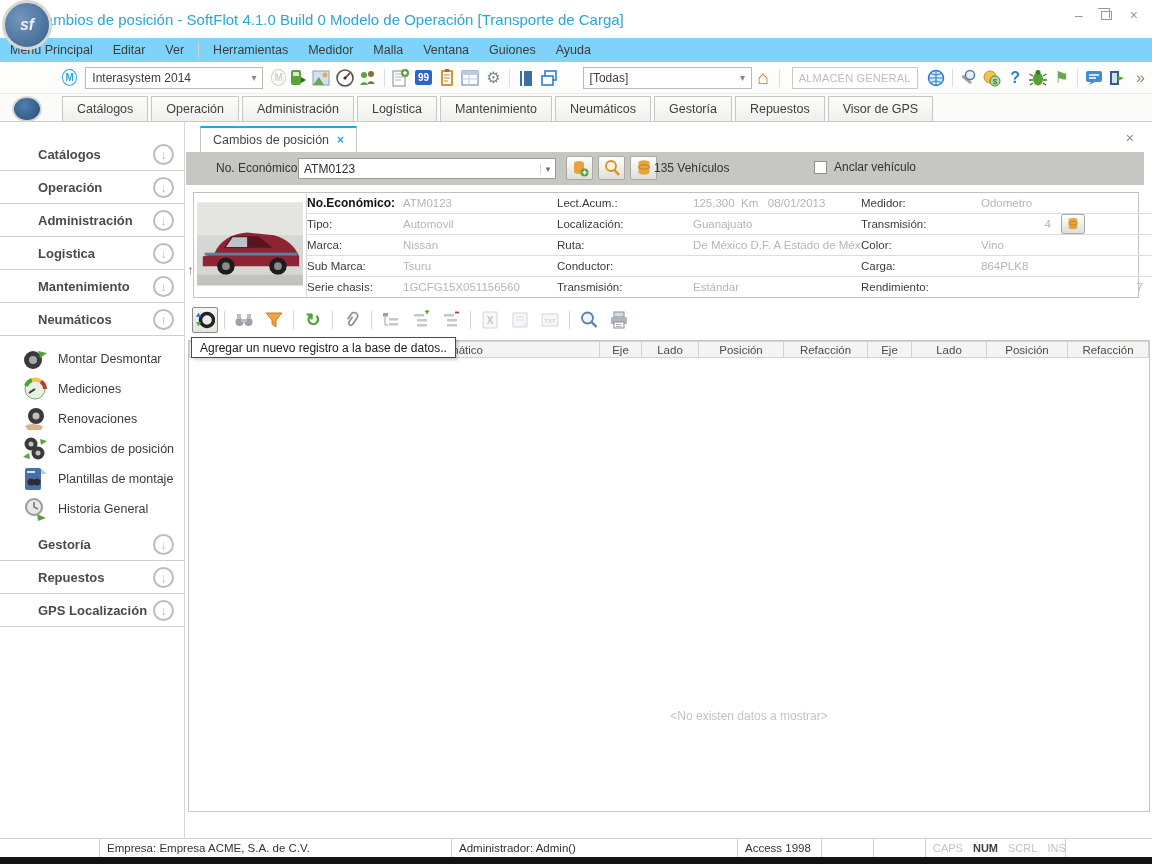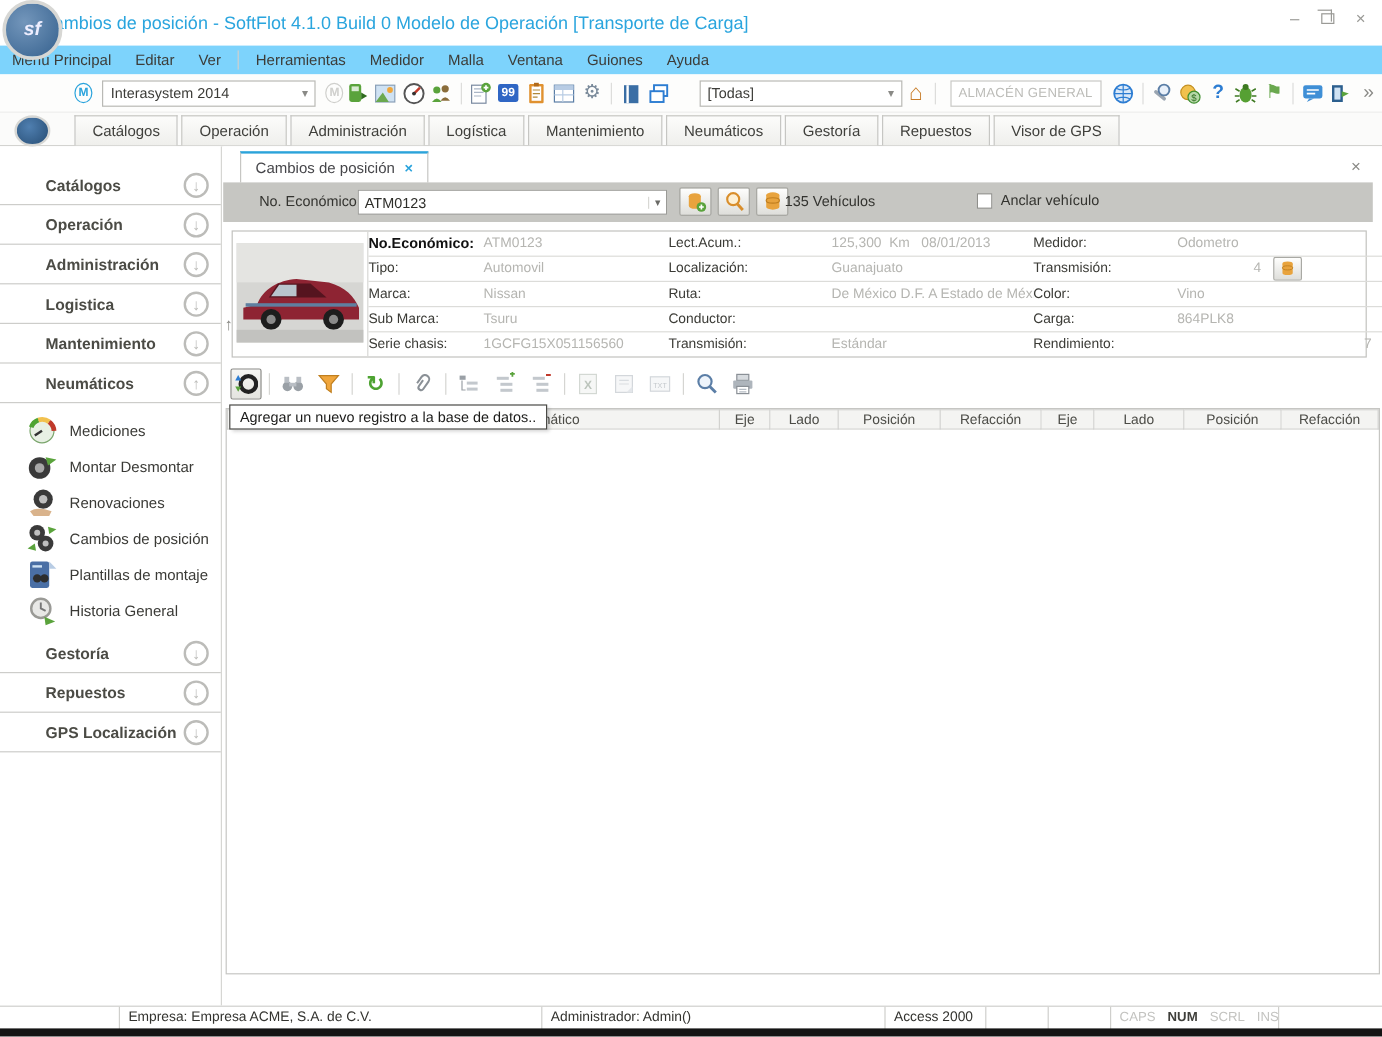--- a/index.html
+++ b/index.html
@@ -327,35 +327,35 @@
       <div class="side-section">
         <span class="lbl">Neumáticos</span>
         <span class="carr">
             <span>↑</span>
           </span>
       </div>
 
       <div class="side-items">
         <div class="side-item">
           <svg width="26" height="26" viewBox="0 0 26 26">
+              <circle cx="11" cy="14" r="9" fill="#3a3a3a"></circle>
+              <circle cx="11" cy="14" r="4" fill="#a8a8a8"></circle>
+              <polygon points="16,5 25,7 18,12" fill="#5aa33c"></polygon>
+            </svg>
+          <span>Montar Desmontar</span>
+        </div>
+        <div class="side-item">
+          <svg width="26" height="26" viewBox="0 0 26 26">
               <circle cx="13" cy="13" r="10" fill="#e8f0e4" stroke="#7aa56c"></circle>
               <path d="M4 10 A10 10 0 0 1 10 4" stroke="#4ea332" stroke-width="4" fill="none"></path>
               <path d="M10 4 A10 10 0 0 1 19 5.5" stroke="#f2c14e" stroke-width="4" fill="none"></path>
               <path d="M19 5.5 A10 10 0 0 1 23 13" stroke="#c0392b" stroke-width="4" fill="none"></path>
               <path d="M13 13 L7 17" stroke="#333" stroke-width="2"></path>
             </svg>
           <span>Mediciones</span>
-        </div>
-        <div class="side-item">
-          <svg width="26" height="26" viewBox="0 0 26 26">
-              <circle cx="11" cy="14" r="9" fill="#3a3a3a"></circle>
-              <circle cx="11" cy="14" r="4" fill="#a8a8a8"></circle>
-              <polygon points="16,5 25,7 18,12" fill="#5aa33c"></polygon>
-            </svg>
-          <span>Montar Desmontar</span>
         </div>
         <div class="side-item">
           <svg width="26" height="26" viewBox="0 0 26 26">
               <circle cx="14" cy="10" r="8" fill="#3a3a3a"></circle>
               <circle cx="14" cy="10" r="3.5" fill="#bfbfbf"></circle>
               <path d="M3 20 q6 -4 18 0 l-2 4 H6 z" fill="#d9b38c"></path>
             </svg>
           <span>Renovaciones</span>
         </div>
         <div class="side-item">
@@ -637,32 +637,33 @@
             <th>Lado</th>
             <th>Posición</th>
             <th>Refacción</th>
             <th>Eje</th>
             <th>Lado</th>
             <th>Posición</th>
             <th>Refacción</th>
           </tr>
         </tbody>
           </table>
+        <div class="emptymsg">&lt;No existen datos a mostrar&gt;</div>
       </div>
 
       <div class="tooltip">Agregar un nuevo registro a la base de datos..</div>
 
     </div>
   </div>
 
   <div class="statusbar">
     <span class="sb-cell" style="width:100px;"></span>
     <span class="sb-cell" style="width:352px;">Empresa: Empresa ACME, S.A. de C.V.</span>
     <span class="sb-cell" style="width:286px;">Administrador: Admin()</span>
-    <span class="sb-cell" style="width:84px;">Access 2000</span>
+    <span class="sb-cell" style="width:84px;">Access 1998</span>
     <span class="sb-cell" style="width:52px;"></span>
     <span class="sb-cell" style="width:52px;"></span>
     <span class="sb-cell" style="width:140px;border-right:1px solid #cfcfcc;">
       <span class="locks">
         <span class="lock">CAPS</span>
         <span class="lock on">NUM</span>
         <span class="lock">SCRL</span>
         <span class="lock">INS</span>
       </span>
     </span>

